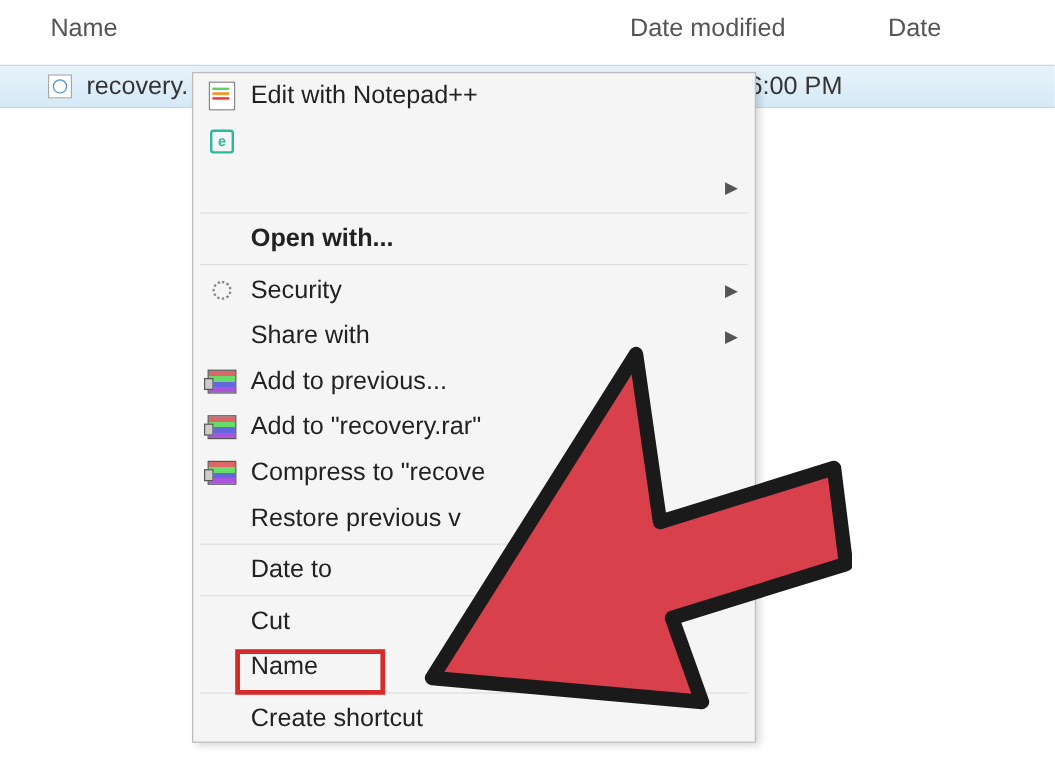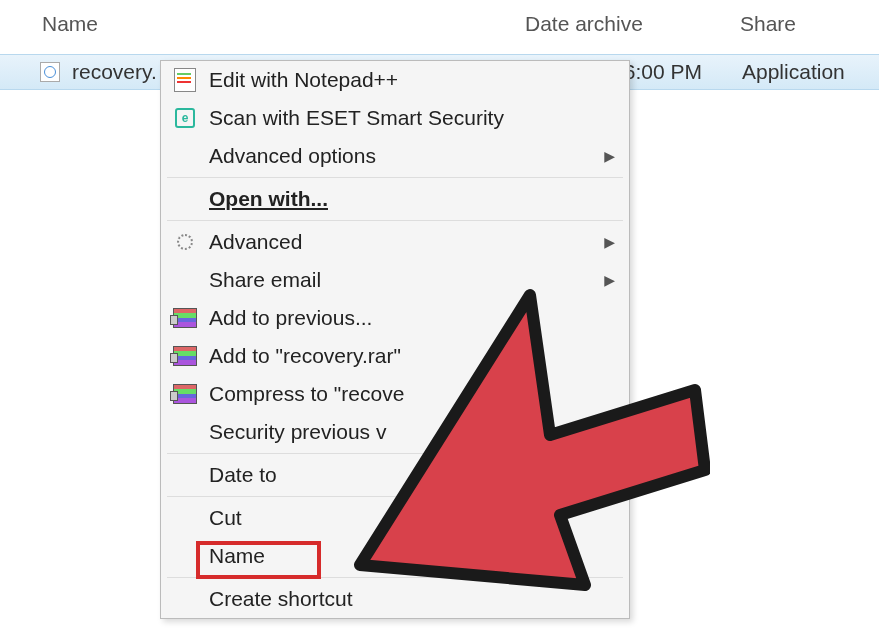--- a/index.html
+++ b/index.html
@@ -62,21 +62,21 @@
     }
     .menu-item {
       display: flex;
       align-items: center;
       height: 38px;
       padding-left: 48px;
       position: relative;
       cursor: default;
       text-align: right;
     }
-    .menu-item.bold { font-weight: bold; text-decoration: underline; }
+    .menu-item.bold { font-weight: bold; }
     .menu-item .icon-slot {
       position: absolute;
       left: 10px;
       width: 28px; height: 28px;
       display: flex;
       align-items: center;
       justify-content: center;
     }
     .menu-sep {
       height: 1px;
@@ -142,62 +142,59 @@
       width: 6px; height: 8px;
       background: #ccc;
       border: 1px solid #555;
     }
   </style>
 </head>
 <body>
 
 <div class="header-row">
   <div class="col-name">Name</div>
-  <div class="col-date">Date archive</div>
-  <div class="col-type">Share</div>
+  <div class="col-date">Date modified</div>
+  <div class="col-type">Date</div>
 </div>
 
 <div class="file-row">
   <div class="file-icon"></div>
   <div class="file-name">recovery.</div>
   <div class="file-date">6:00 PM</div>
-  <div>Application</div>
 </div>
 
 <div class="context-menu">
   <div class="menu-item">
     <span class="icon-slot">
         <span class="notepad-icon"></span>
       </span>
     <span>Edit with Notepad++</span>
   </div>
   <div class="menu-item">
     <span class="icon-slot">
         <span class="eset-icon">e</span>
       </span>
-    <span>Scan with ESET Smart Security</span>
-  </div>
-  <div class="menu-item">
-    <span>Advanced options</span>
+  </div>
+  <div class="menu-item">
     <span class="submenu-arrow">▶</span>
   </div>
   <div class="menu-sep"></div>
   <div class="menu-item bold">
     <span>Open with...</span>
   </div>
   <div class="menu-sep"></div>
   <div class="menu-item">
     <span class="icon-slot">
         <span class="magic-icon"></span>
       </span>
-    <span>Advanced</span>
-    <span class="submenu-arrow">▶</span>
-  </div>
-  <div class="menu-item">
-    <span>Share email</span>
+    <span>Security</span>
+    <span class="submenu-arrow">▶</span>
+  </div>
+  <div class="menu-item">
+    <span>Share with</span>
     <span class="submenu-arrow">▶</span>
   </div>
   <div class="menu-item">
     <span class="icon-slot">
         <span class="rar-icon"></span>
       </span>
     <span>Add to previous...</span>
   </div>
   <div class="menu-item">
     <span class="icon-slot">
@@ -205,21 +202,21 @@
       </span>
     <span>Add to "recovery.rar"</span>
   </div>
   <div class="menu-item">
     <span class="icon-slot">
         <span class="rar-icon"></span>
       </span>
     <span>Compress to "recove</span>
   </div>
   <div class="menu-item">
-    <span>Security previous v</span>
+    <span>Restore previous v</span>
   </div>
   <div class="menu-sep"></div>
   <div class="menu-item">
     <span>Date to</span>
     <span class="submenu-arrow">▶</span>
   </div>
   <div class="menu-sep"></div>
   <div class="menu-item">
     <span>Cut</span>
   </div>

